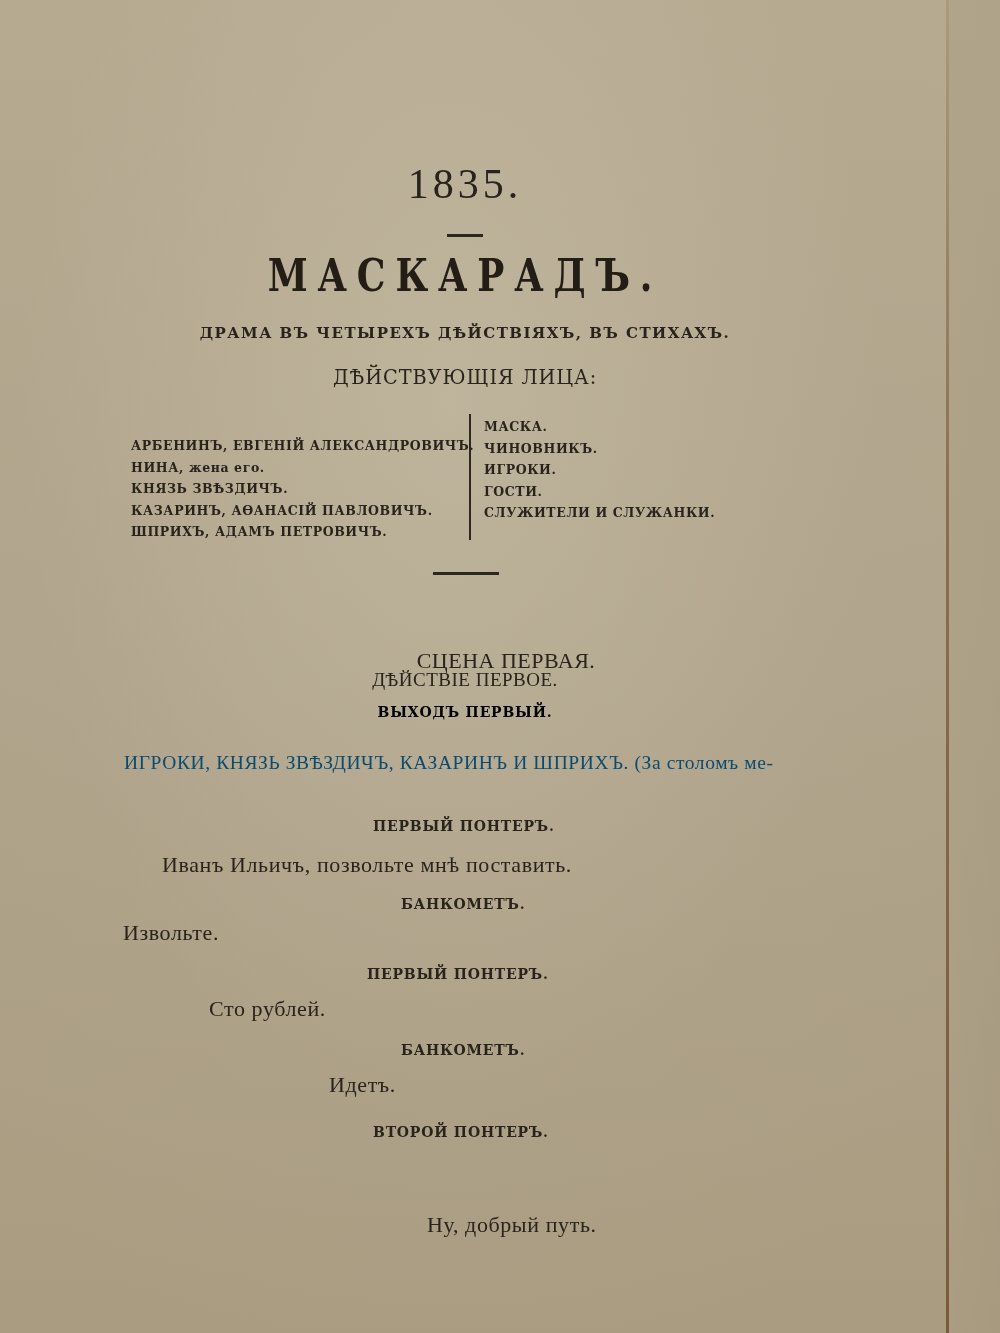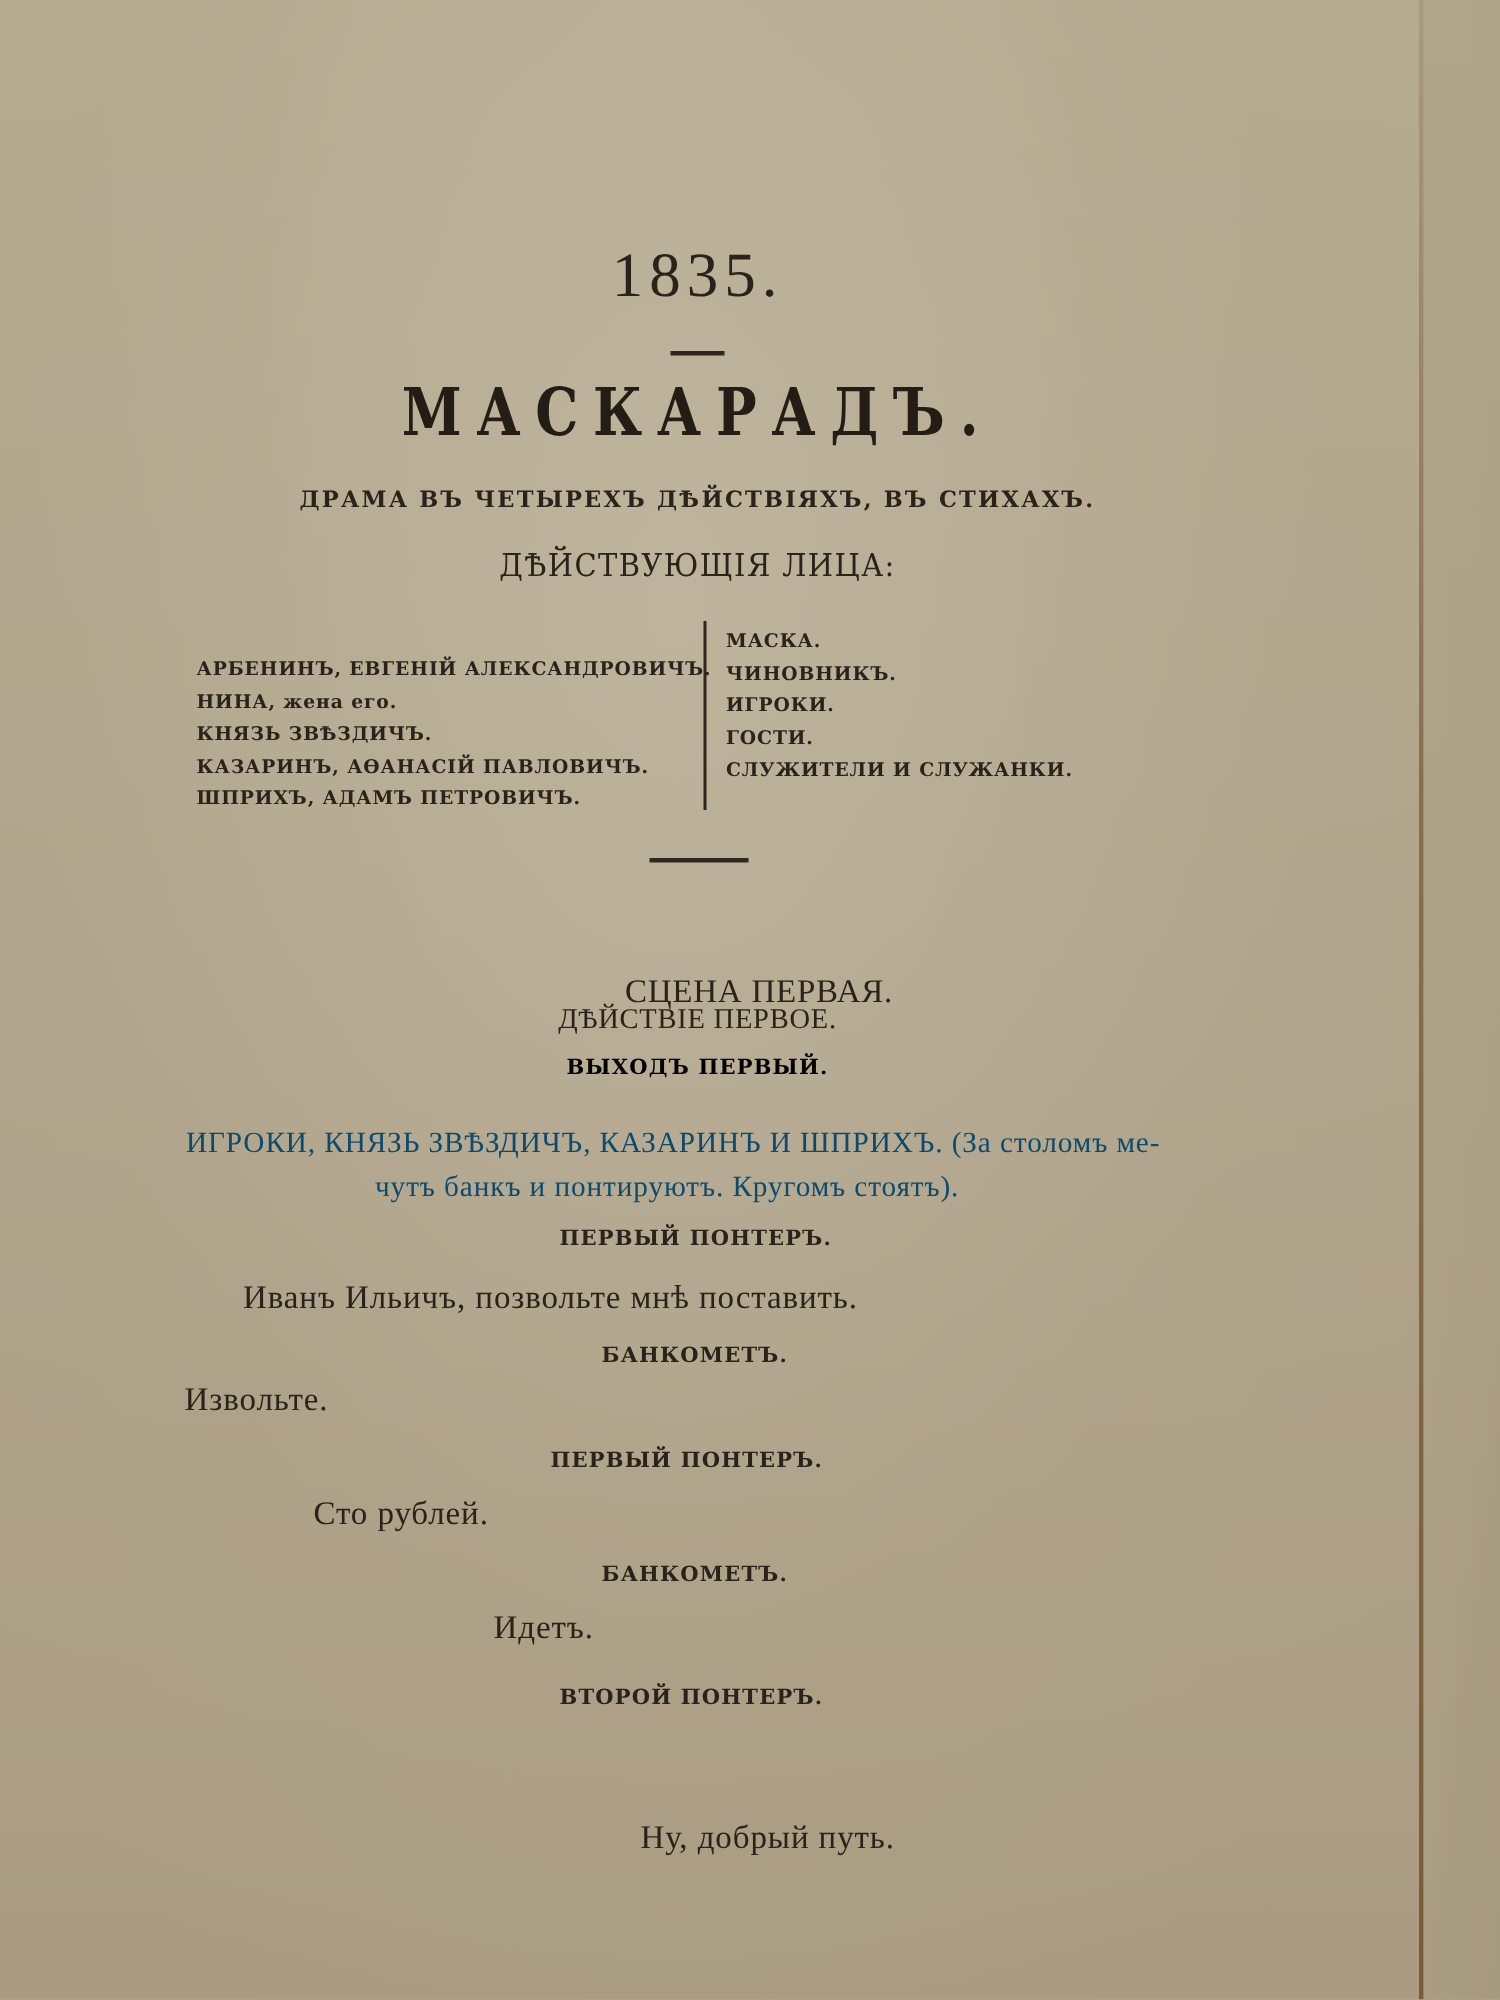--- a/index.html
+++ b/index.html
@@ -187,21 +187,20 @@
 </div>
 
 <div class="dash2"></div>
 
 <div class="center act">ДѢЙСТВІЕ ПЕРВОЕ.</div>
 <div class="center scene">СЦЕНА ПЕРВАЯ.</div>
 <div class="center exit">ВЫХОДЪ ПЕРВЫЙ.</div>
 
 <div class="stage">
   <span class="l1">ИГРОКИ, КНЯЗЬ ЗВѢЗДИЧЪ, КАЗАРИНЪ И ШПРИХЪ. (За столомъ ме-</span>
-  <span class="l2">чутъ банкъ и понтируютъ. Кругомъ стоятъ).</span>
 </div>
 
 <div class="speaker" style="top:818px; left:373px;">ПЕРВЫЙ ПОНТЕРЪ.</div>
 <div class="line" style="top:852px; left:162px;">Иванъ Ильичъ, позвольте мнѣ поставить.</div>
 
 <div class="speaker" style="top:896px; left:401px;">БАНКОМЕТЪ.</div>
 <div class="line" style="top:920px; left:123px;">Извольте.</div>
 
 <div class="speaker" style="top:966px; left:367px;">ПЕРВЫЙ ПОНТЕРЪ.</div>
 <div class="line" style="top:996px; left:209px;">Сто рублей.</div>

